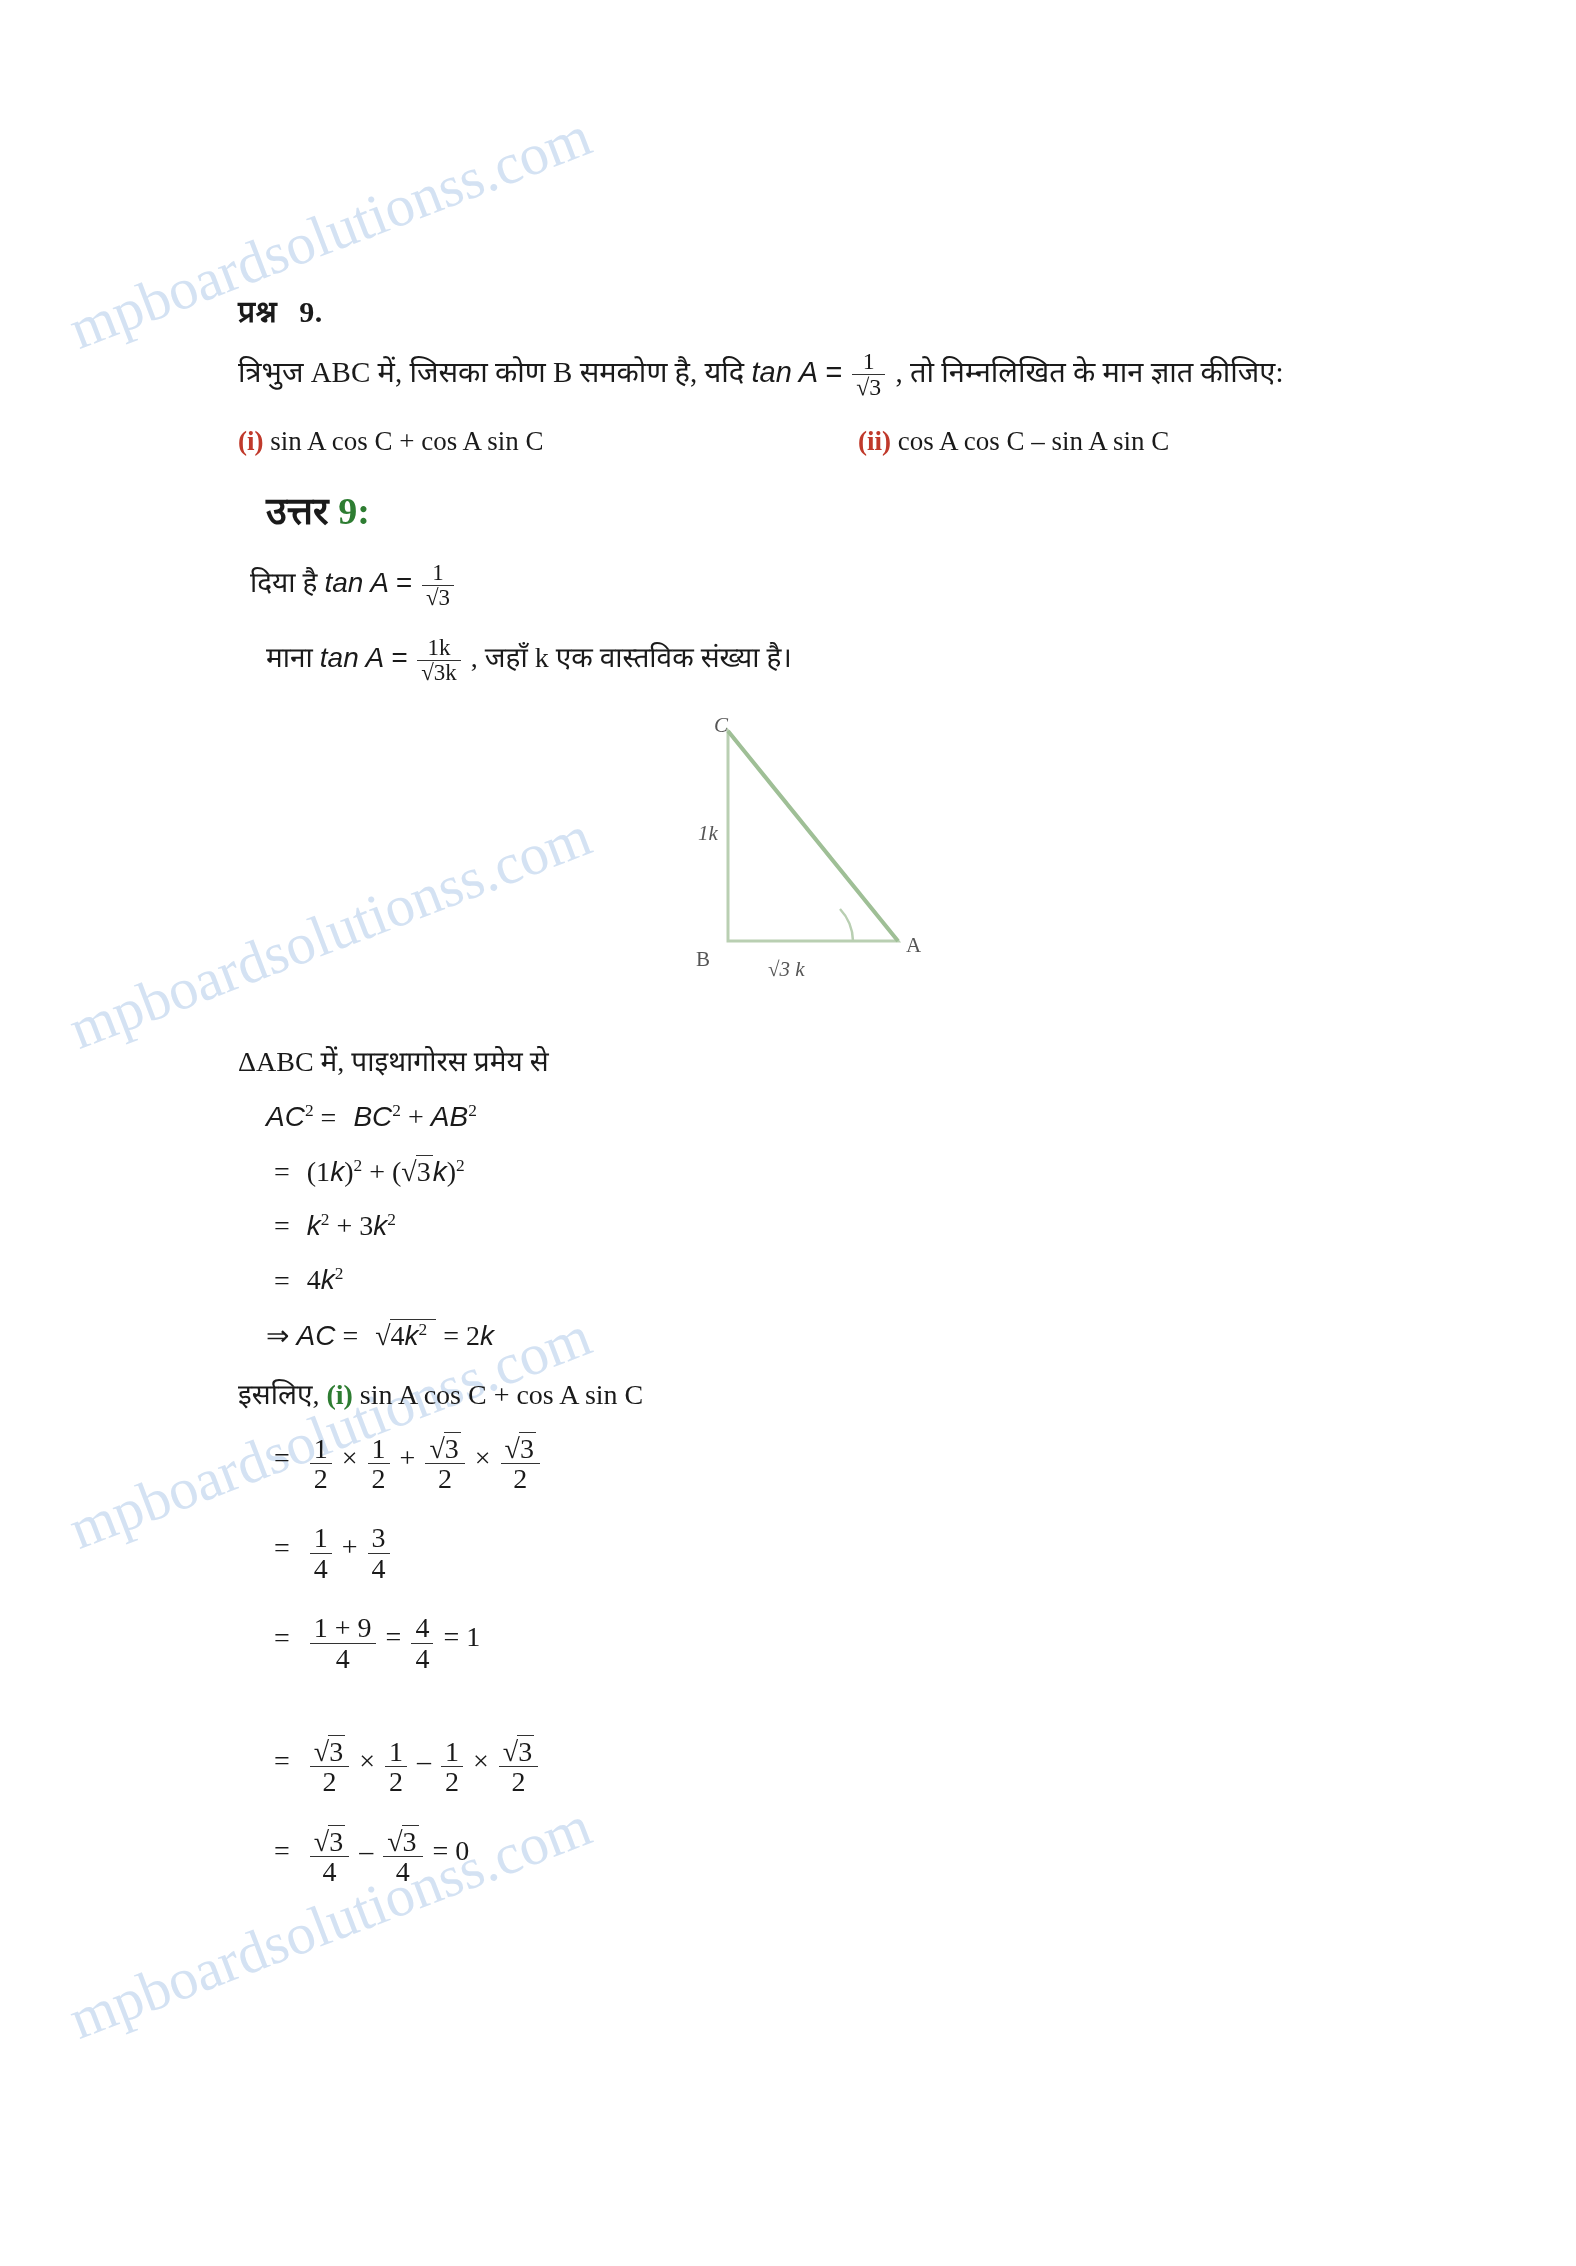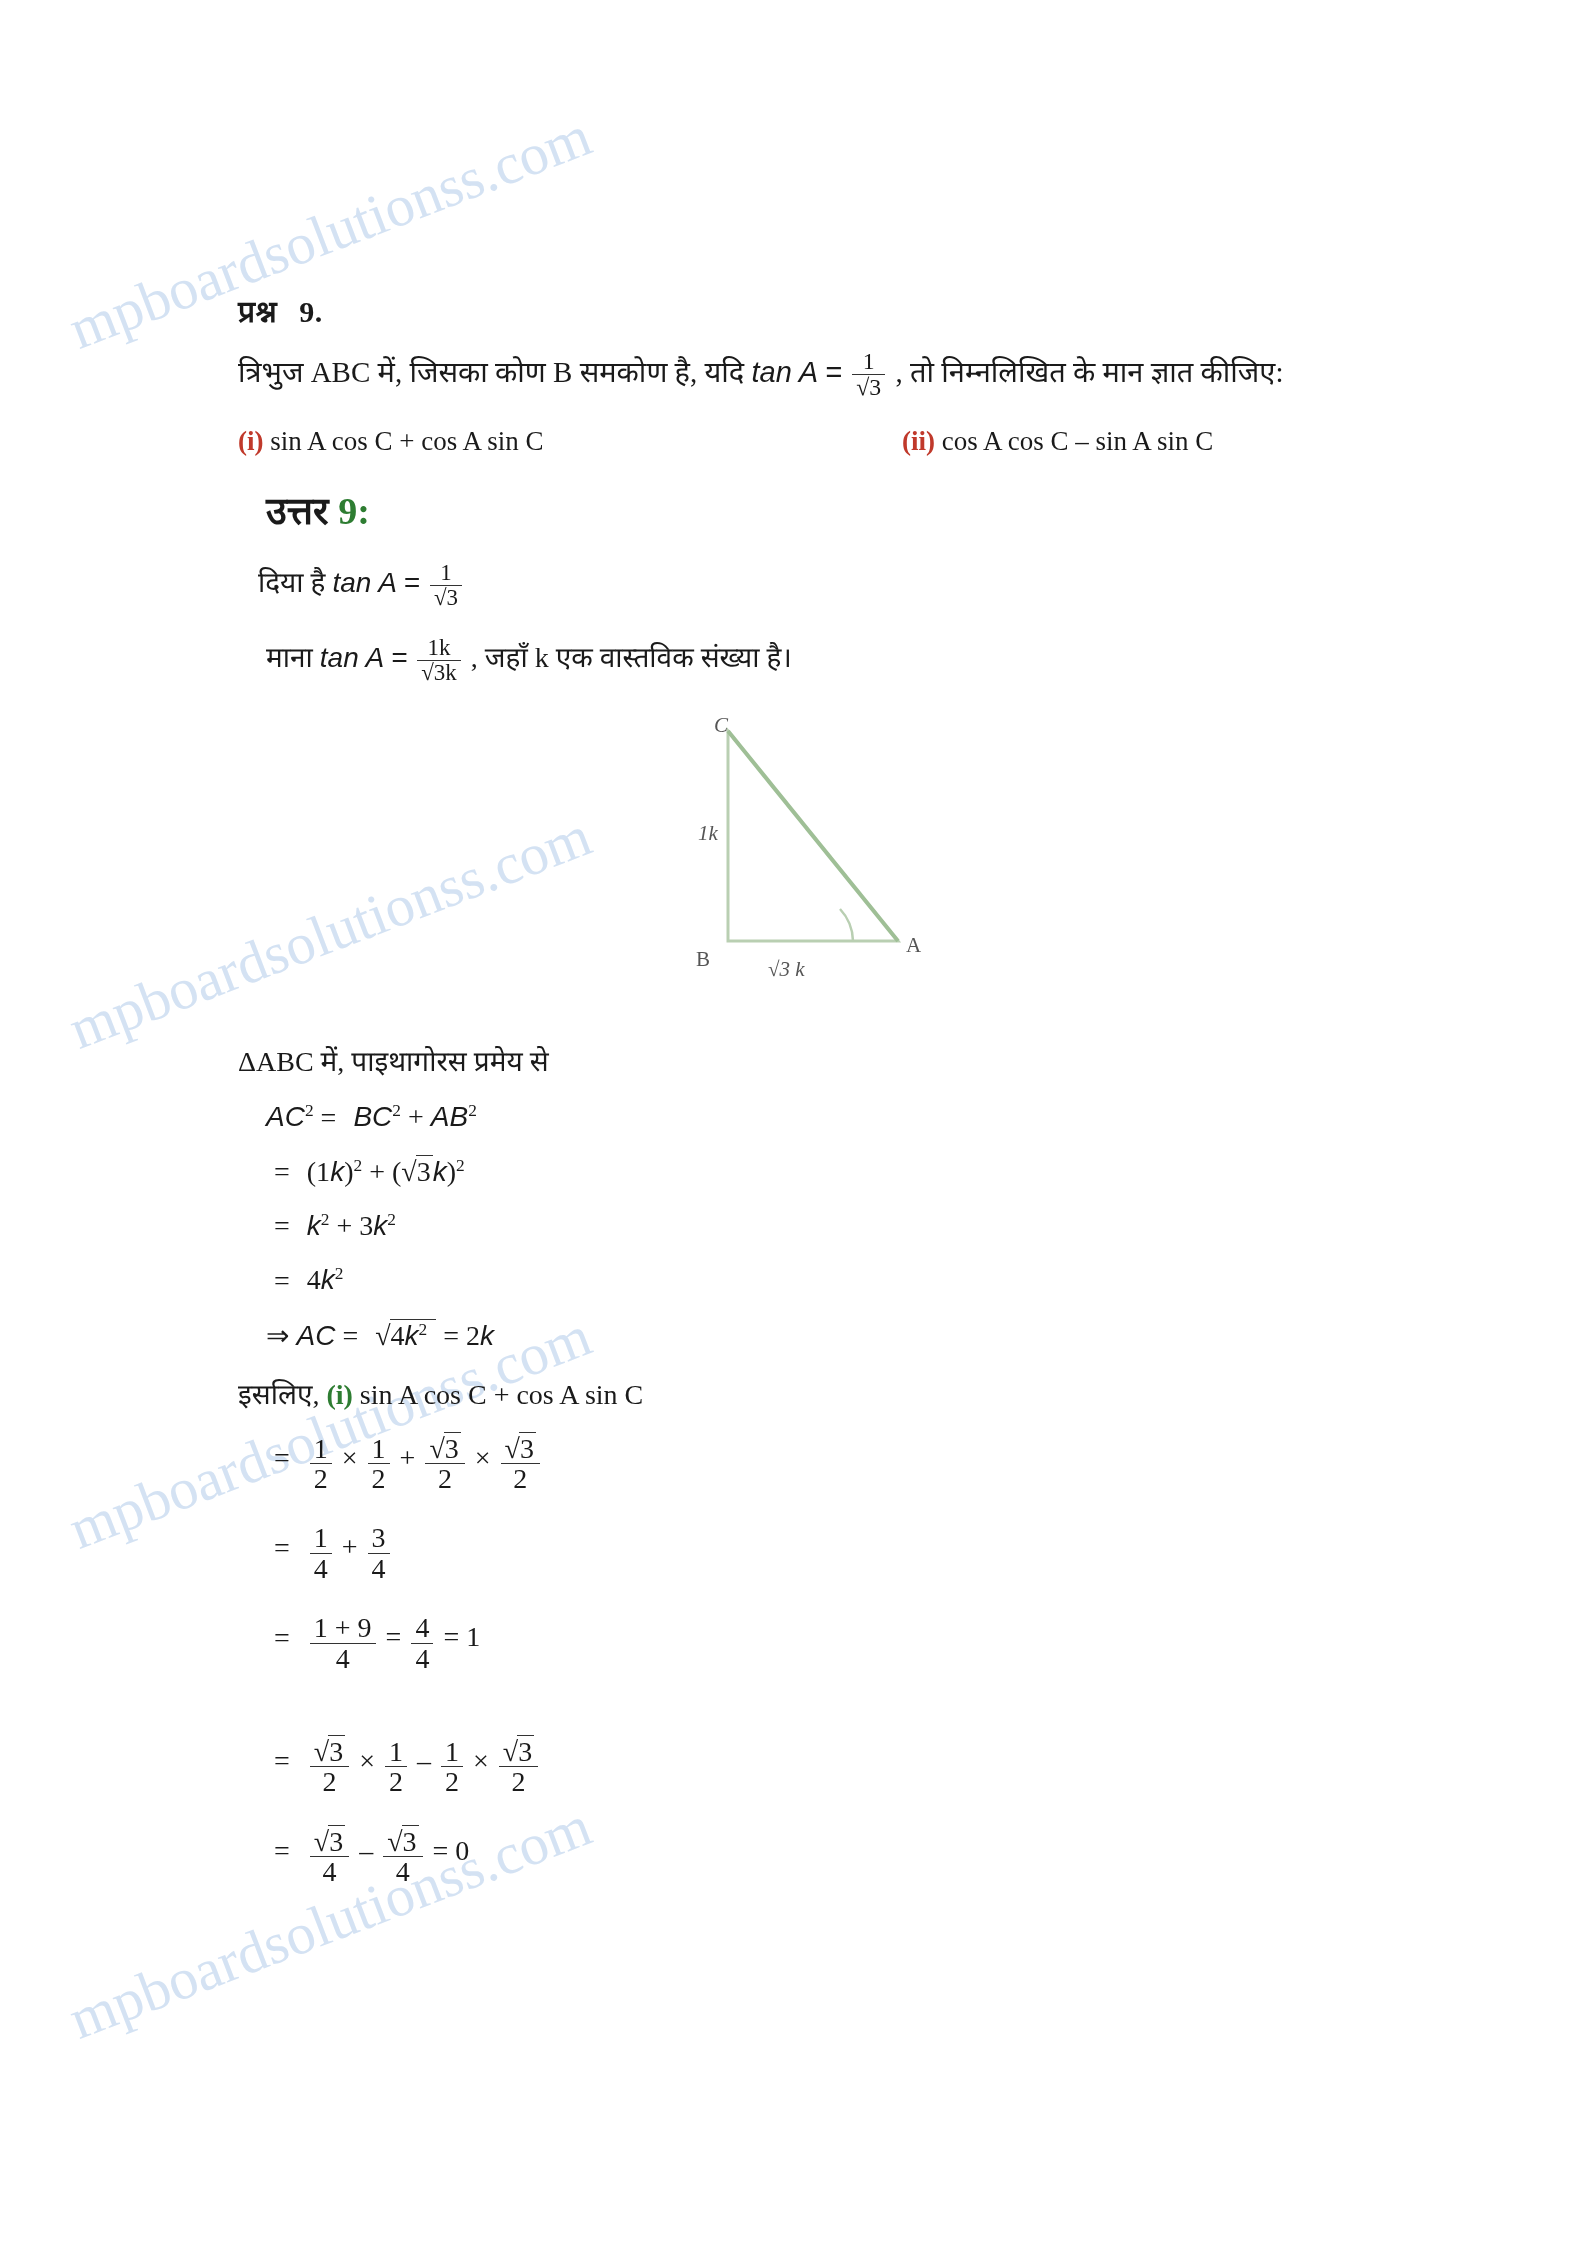--- a/index.html
+++ b/index.html
@@ -66,21 +66,20 @@
     font-size: 29px;
     line-height: 1.5;
     margin-bottom: 26px;
     white-space: nowrap;
   }
 
   .parts-row {
     display: flex;
     font-size: 27px;
     margin-bottom: 26px;
-    gap: 44px;
   }
   .part-i  { width: 620px; }
   .tagred  { color: #c0392b; font-weight: bold; }
   .taggrn  { color: #2e7d32; font-weight: bold; }
 
   .ans-head {
     font-size: 38px;
     font-weight: bold;
     margin: 12px 0 26px 28px;
   }
@@ -190,21 +189,21 @@
         <span class="tagred">(ii)</span>
         <span>cos A cos C –  sin A sin C</span>
       </div>
     </div>
 
     <div class="ans-head">
       <span>उत्तर</span>
       <span class="gnum">9:</span>
     </div>
 
-    <div class="line" style="margin-left:20px;">
+    <div class="line" style="margin-left:12px;">
       <span>दिया है</span>
       <span class="ital">tan A =</span>
       <span class="frac">
         <span class="top">1</span>
         <span class="bot">√3</span>
       </span>
     </div>
 
     <div class="line" style="margin-left:28px;">
       <span>माना</span>

